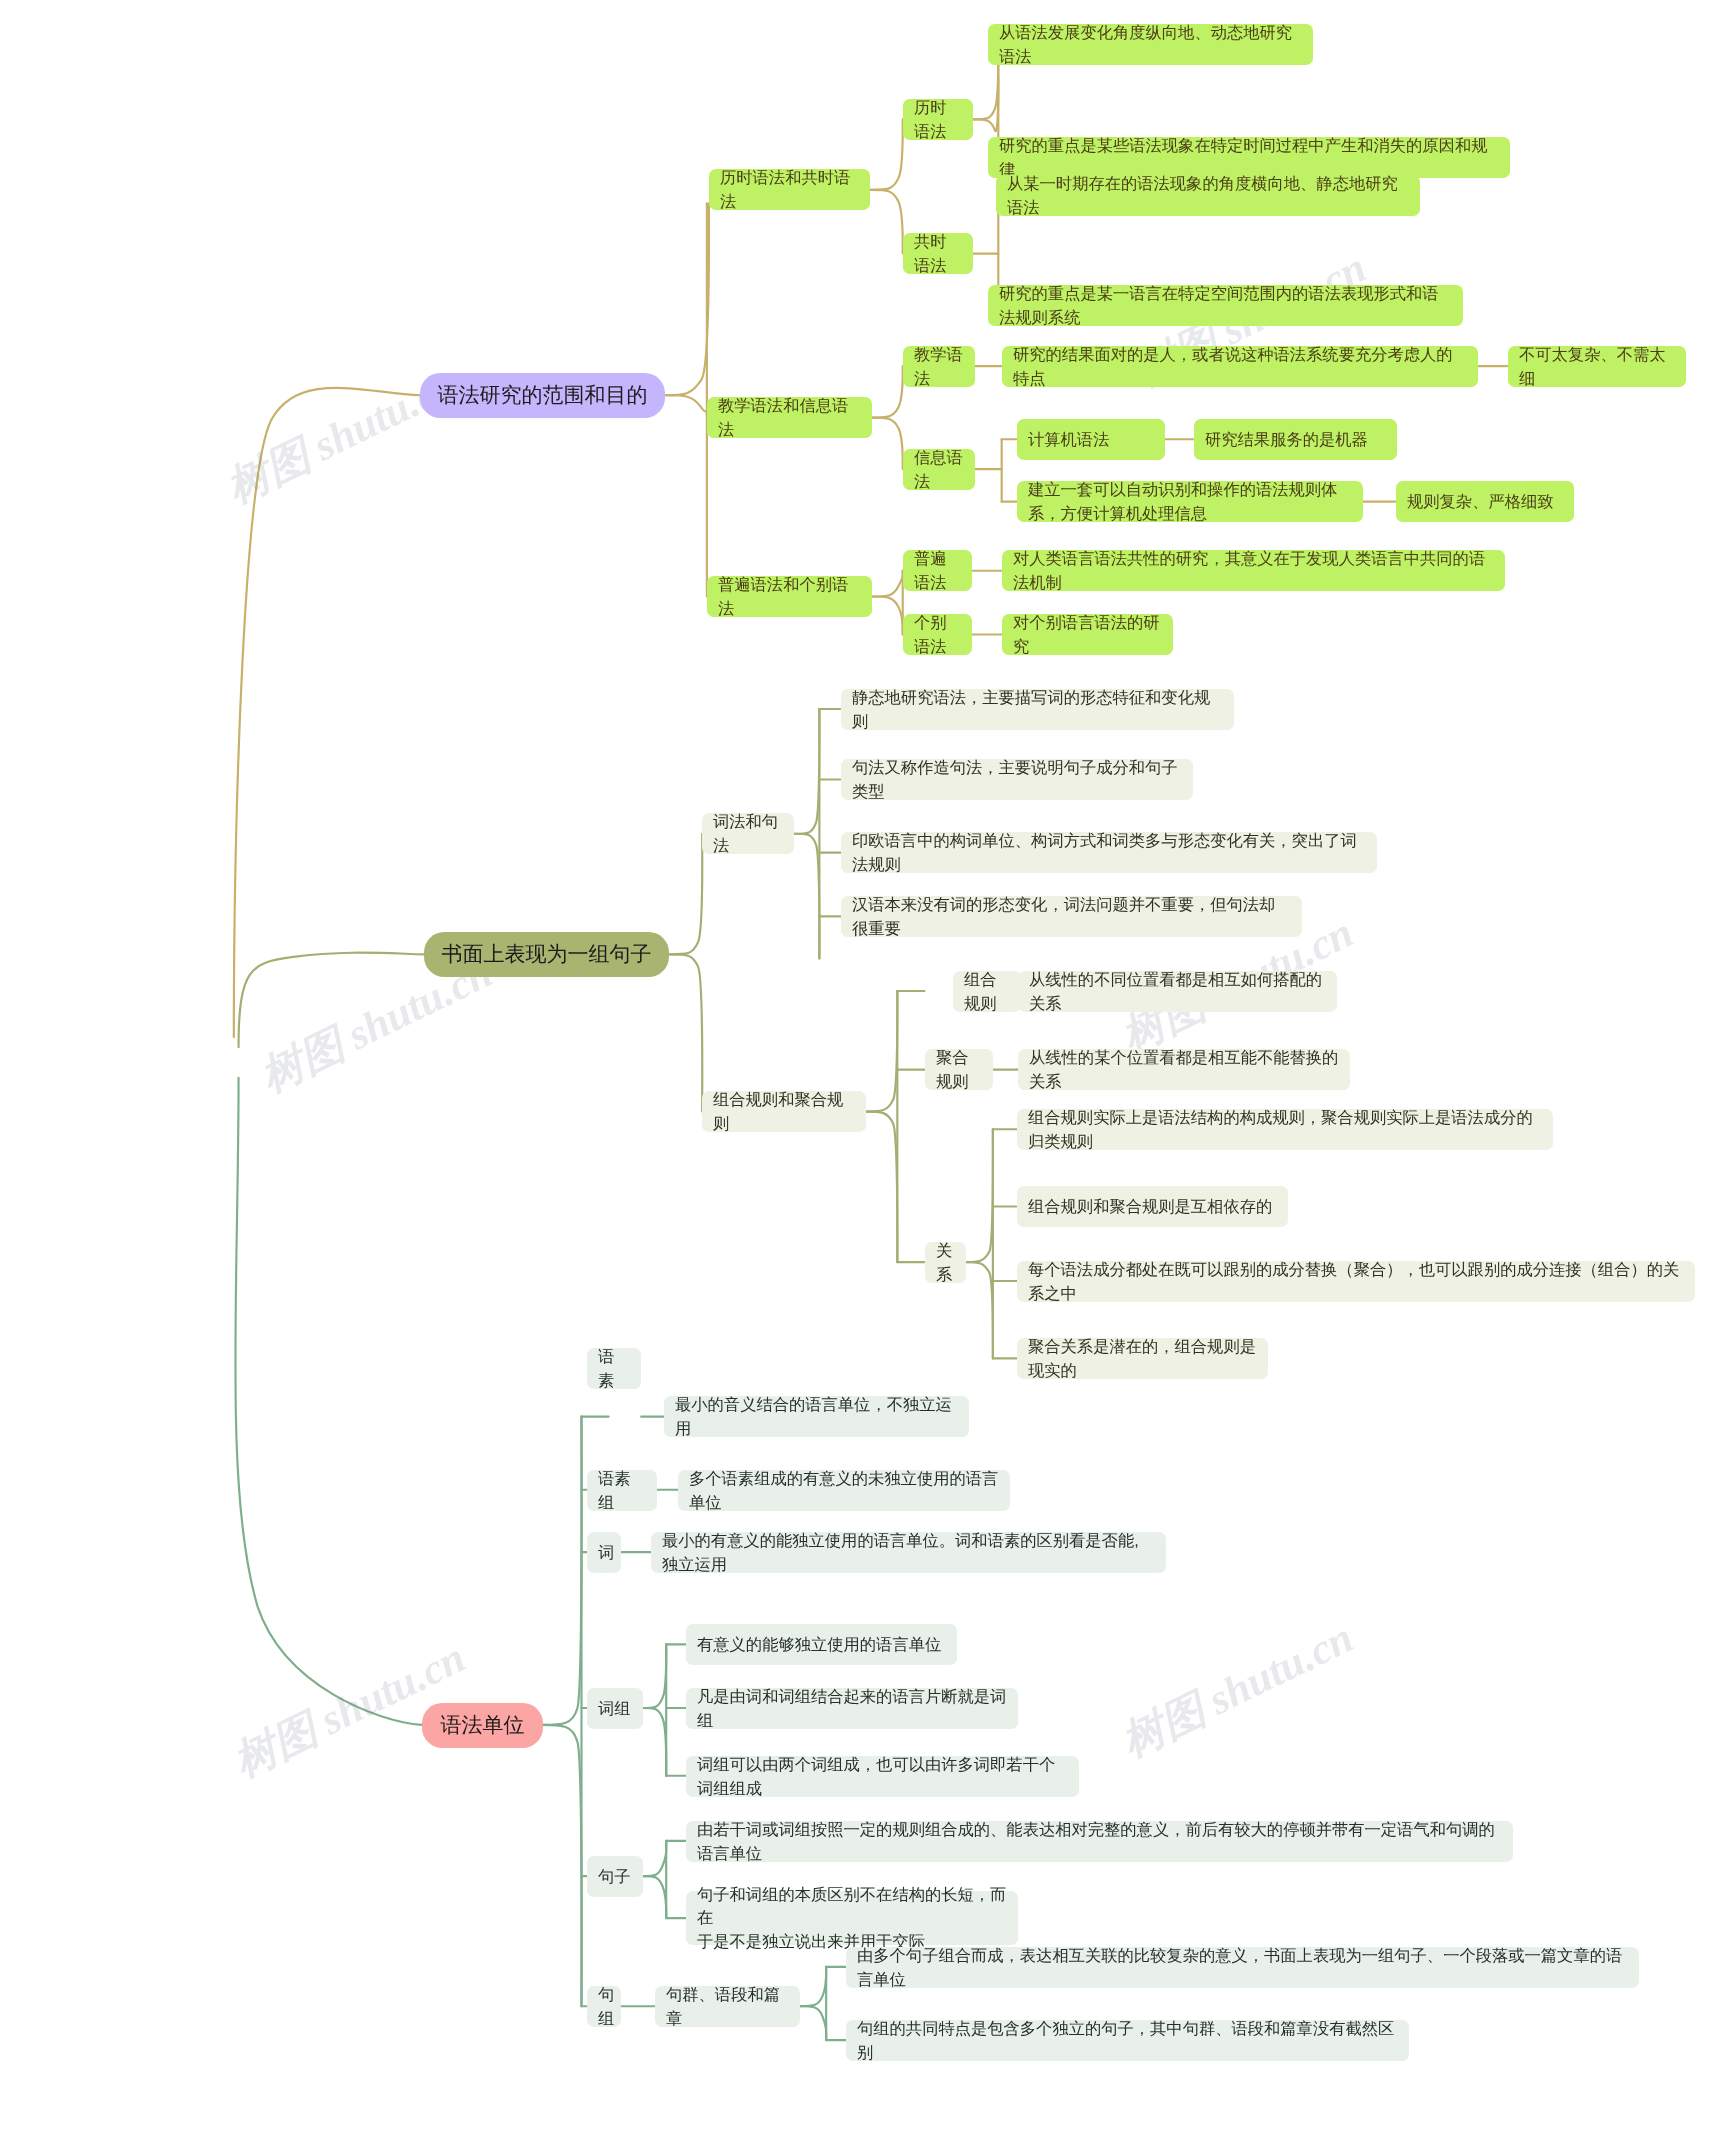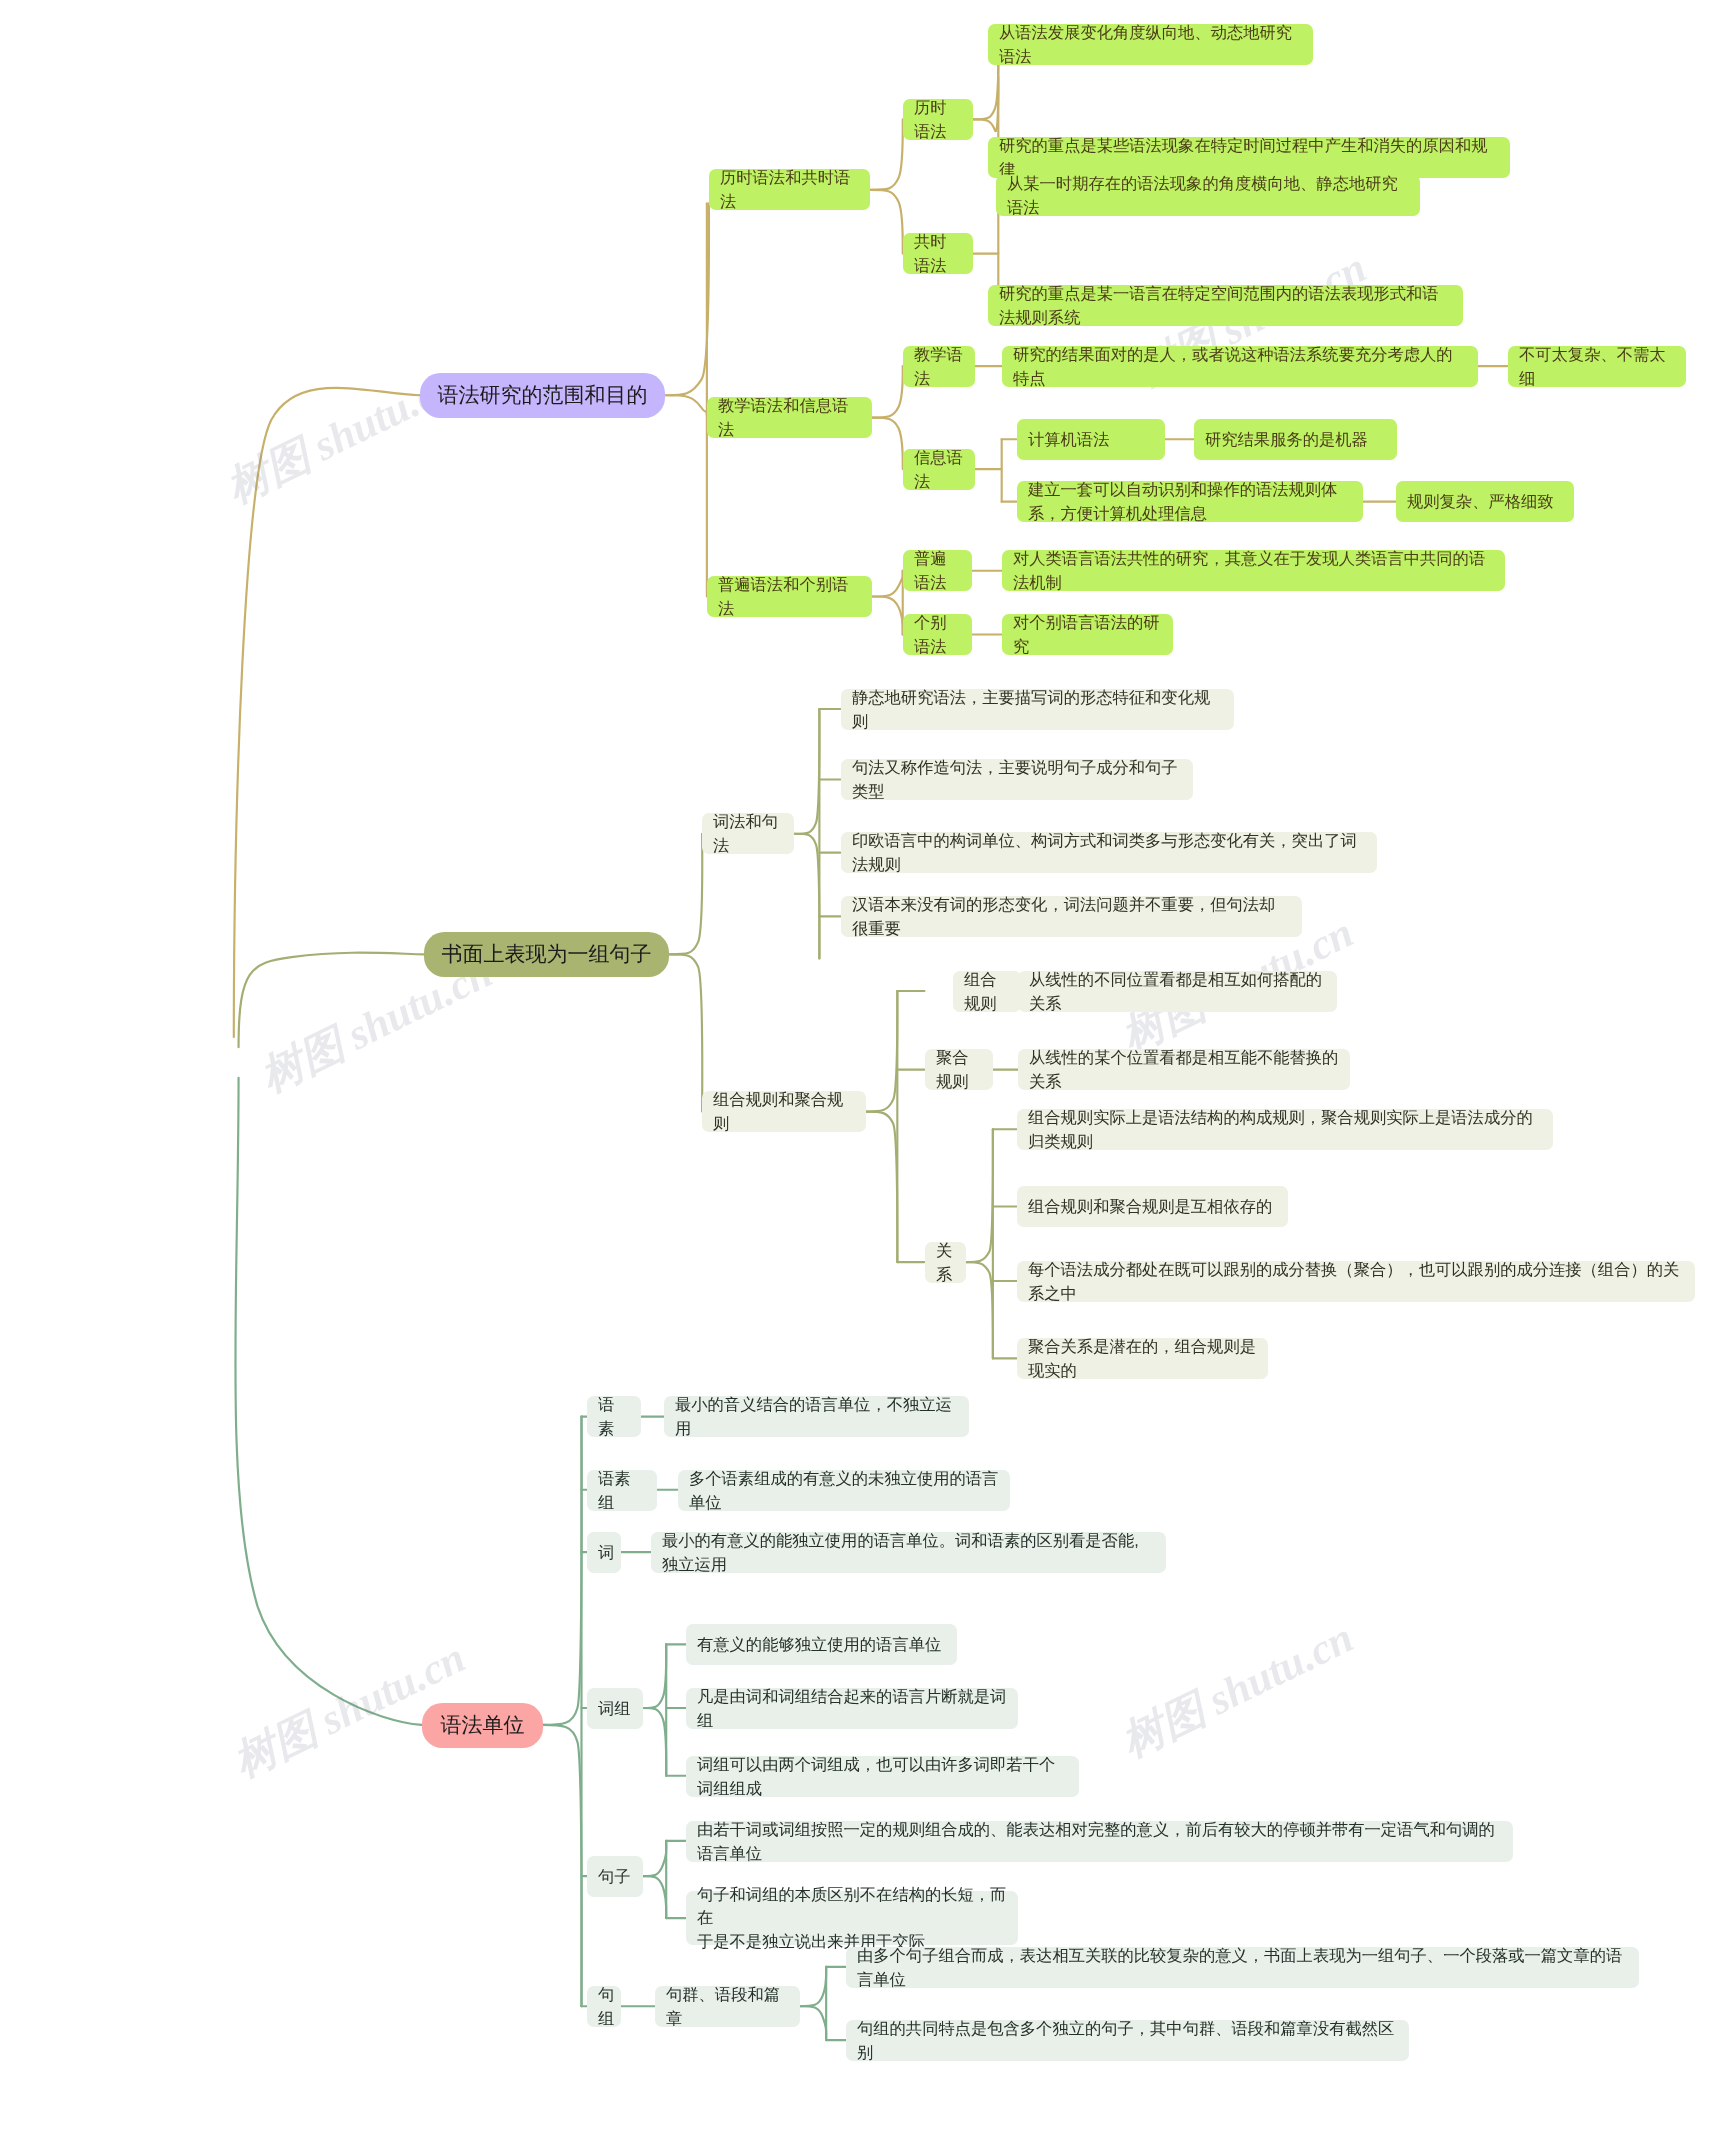--- a/index.html
+++ b/index.html
@@ -268,21 +268,21 @@
     <span>每个语法成分都处在既可以跟别的成分替换（聚合），也可以跟别的成分连接（组合）的关系之中</span>
   </div>
   <div class="node n-g" style="left:1017px;top:1338px;width:251px;height:41px;font-size:16.3px;">
     <span>聚合关系是潜在的，组合规则是现实的</span>
   </div>
 
   <div class="node branch b3" style="left:422px;top:1703px;width:121px;height:45px;">
     <span>语法单位</span>
   </div>
 
-  <div class="node n-m" style="left:587px;top:1396px;width:54px;height:41px;font-size:16.3px;">
+  <div class="node n-m" style="left:587px;top:1348px;width:54px;height:41px;font-size:16.3px;">
     <span>语素</span>
   </div>
   <div class="node n-m" style="left:664px;top:1396px;width:305px;height:41px;font-size:16.3px;">
     <span>最小的音义结合的语言单位，不独立运用</span>
   </div>
 
   <div class="node n-m" style="left:587px;top:1470px;width:70px;height:41px;font-size:16.3px;">
     <span>语素组</span>
   </div>
   <div class="node n-m" style="left:678px;top:1470px;width:332px;height:41px;font-size:16.3px;">

